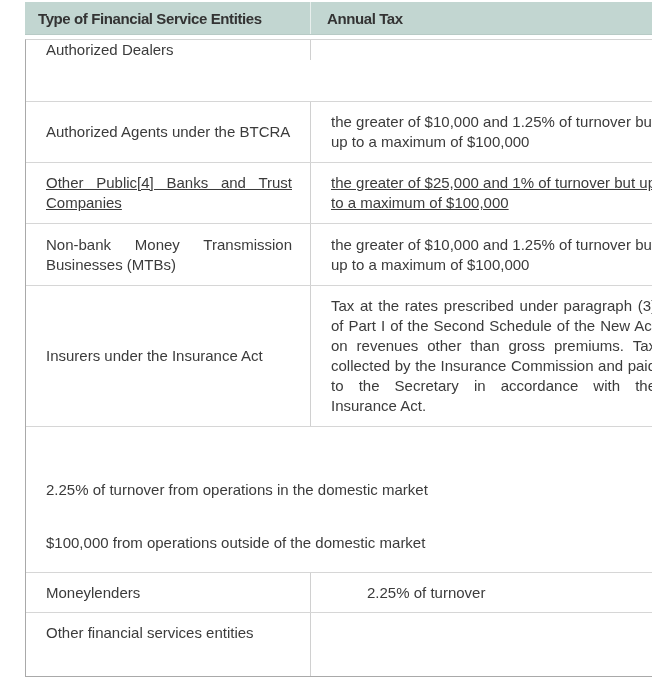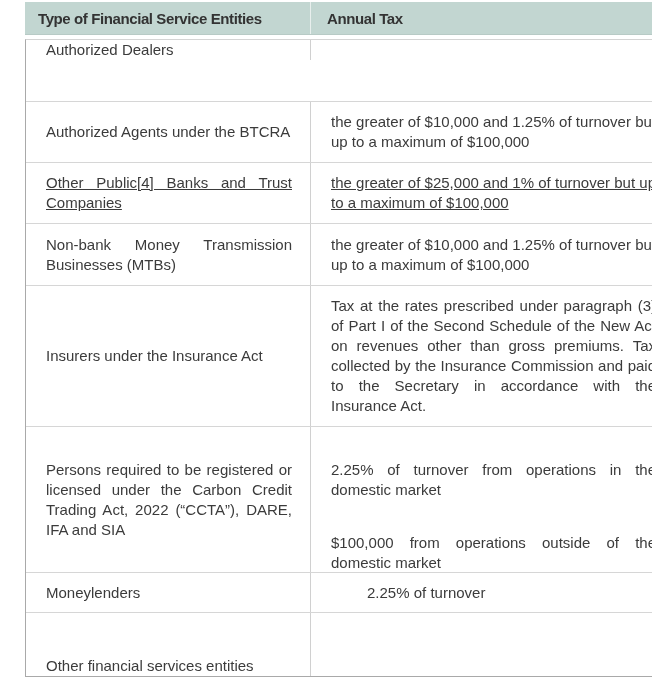--- a/index.html
+++ b/index.html
@@ -76,21 +76,21 @@
   }
   .row .c2 {
     flex: 1;
     padding: 0 16px 0 20px;
     text-align: justify;
   }
   .row .c2 .txt, .row .c1 .txt {
     width: 100%;
   }
   .c1.top, .c2.top {
-    align-items: flex-end;
+    align-items: flex-start;
     padding-top: 10px;
   }
   .line-block { display: block; margin-top: 33px; }
 </style>
 </head>
 <body>
 
 <div class="table-wrap">
   <div class="header">
     <div class="cell c1">Type of Financial Service Entities</div>
@@ -135,23 +135,20 @@
     <div class="row" style="height:141px;">
       <div class="cell c1">
           <span class="txt">Insurers under the Insurance Act</span>
         </div>
       <div class="cell c2">
           <span class="txt">Tax at the rates prescribed under paragraph (3) of Part I of the Second Schedule of the New Act on revenues other than gross premiums. Tax collected by the Insurance Commission and paid to the Secretary in accordance with the Insurance Act.</span>
         </div>
     </div>
 
     <div class="row" style="height:146px;">
-      <div class="cell c1">
-          <span class="txt">Persons required to be registered or licensed under the Carbon Credit Trading Act, 2022 (“CCTA”), DARE, IFA and SIA</span>
-        </div>
       <div class="cell c2">
         <span class="txt">
           <span class="line-block">2.25% of turnover from operations in the domestic market</span>
           <span class="line-block">$100,000 from operations outside of the domestic market</span>
         </span>
       </div>
     </div>
 
     <div class="row" style="height:40px;gap:36px;">
       <div class="cell c1">

